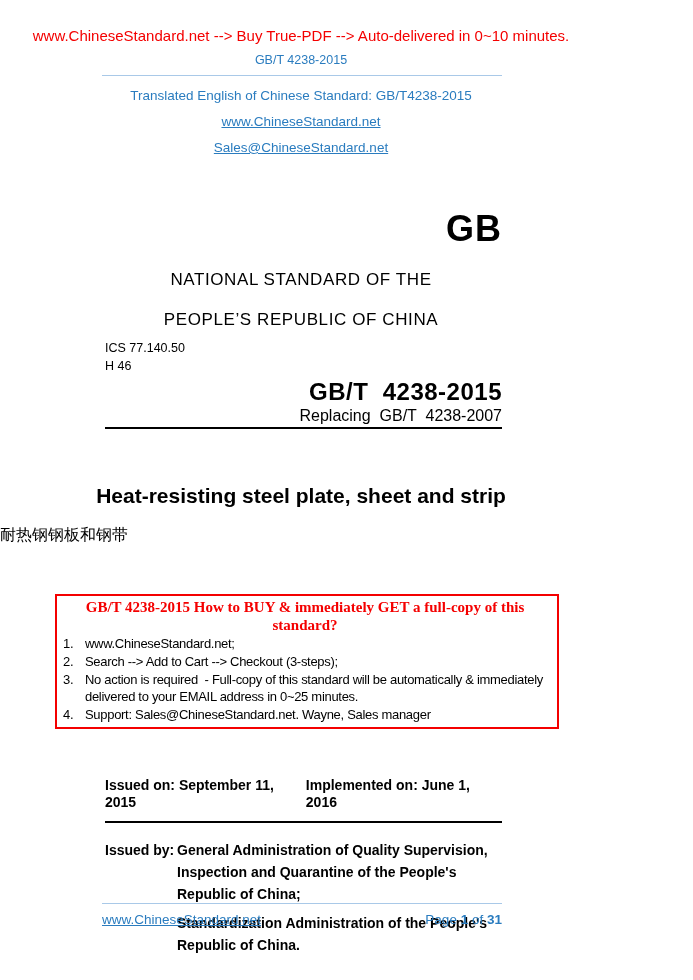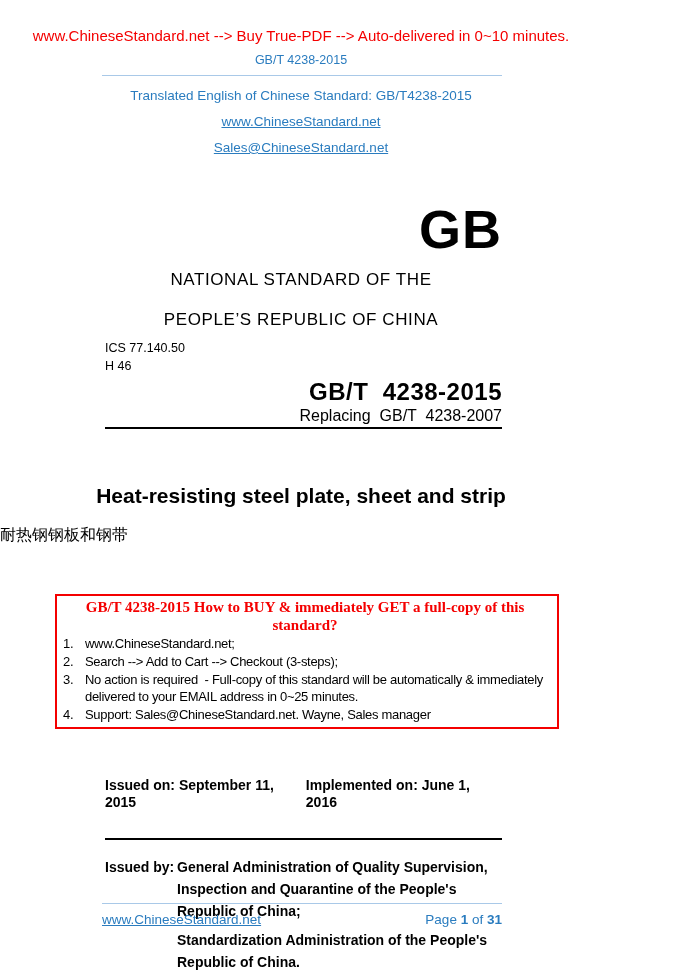--- a/index.html
+++ b/index.html
@@ -7,21 +7,21 @@
   .page { position:relative; width:602px; height:980px; overflow:hidden; background:#fff; }
   .content { margin-left:105px; margin-right:100px; } 
 
   .promo { margin:0; padding-top:27px; text-align:center; color:#f40000; font-size:15px; line-height:18px; }
   .code-line { margin-top:8px; text-align:center; color:#2a7cbf; font-size:12.5px; line-height:15px; }
   .divider1 { margin:7px 100px 0 102px; border-top:1px solid #a9c9e8; height:0; }
   .translated { margin-top:12px; text-align:center; color:#2a7cbf; font-size:13.5px; line-height:16px; }
   .linkrow { margin-top:10px; text-align:center; font-size:13.5px; line-height:16px; }
   .link { color:#2a7cbf; text-decoration:underline; cursor:pointer; }
 
-  .gb-logo { text-align:right; margin-top:52px; font-size:54px; font-weight:bold; line-height:42px; letter-spacing:1px; }
+  .gb-logo { text-align:right; margin-top:52px; font-size:36px; font-weight:bold; line-height:42px; letter-spacing:1px; }
 
   .nat { text-align:center; font-size:17px; line-height:20px; letter-spacing:0.6px; }
   .nat1 { margin-top:20px; }
   .nat2 { margin-top:20px; }
 
   .ics { font-size:12.5px; line-height:18px; }
   .ics-block { margin-top:9px; }
 
   .bigcode { text-align:right; font-size:24px; font-weight:bold; line-height:28px; margin-top:3px; white-space:pre; letter-spacing:0.5px; }
   .replacing-wrap { border-bottom:2px solid #000; padding-bottom:3px; margin-top:2px; }
@@ -29,21 +29,21 @@
 
   .title-en { margin-top:55px; text-align:center; font-size:21px; font-weight:bold; line-height:24px; }
   .title-zh { margin-top:18px; text-align:left; font-size:16px; line-height:18px; }
 
   .buy-box { margin:50px 43px 0 55px; border:2px solid #f40000; padding:2px 8px 4px 4px; }
   .buy-title { text-align:center; color:#f40000; font-weight:bold; font-size:15px; line-height:18px;font-family:Liberation Serif, serif; }
   .buy-item { display:flex; font-size:13px; line-height:17px; letter-spacing:-0.3px; margin-top:1px; }
   .buy-num { flex:0 0 22px; padding-left:2px; }
   .buy-text { flex:1 1 auto; }
 
-  .dates-row { display:flex; justify-content:space-between; margin-top:48px; font-size:14px; font-weight:bold; line-height:17px; padding-bottom:27px; border-bottom:2px solid #000; }
+  .dates-row { display:flex; justify-content:space-between; margin-top:48px; font-size:14px; font-weight:bold; line-height:17px; padding-bottom:10px; border-bottom:2px solid #000; }
 
   .issuer { margin-top:16px; font-size:14px; font-weight:bold; line-height:22px; }
   .issuer-row { display:flex; }
   .issuer-label { flex:0 0 72px; }
   .issuer-text { flex:1 1 auto; max-width:416px; }
   .issuer-second { margin-left:72px; margin-top:7px; max-width:416px; }
 
   .footer { position:absolute; left:102px; right:100px; top:903px; border-top:1px solid #a9c9e8; padding-top:8px; display:flex; justify-content:space-between; font-size:13.5px; line-height:16px; }
   .page-indicator { color:#2a7cbf; }
   .page-indicator b { font-weight:bold; }

